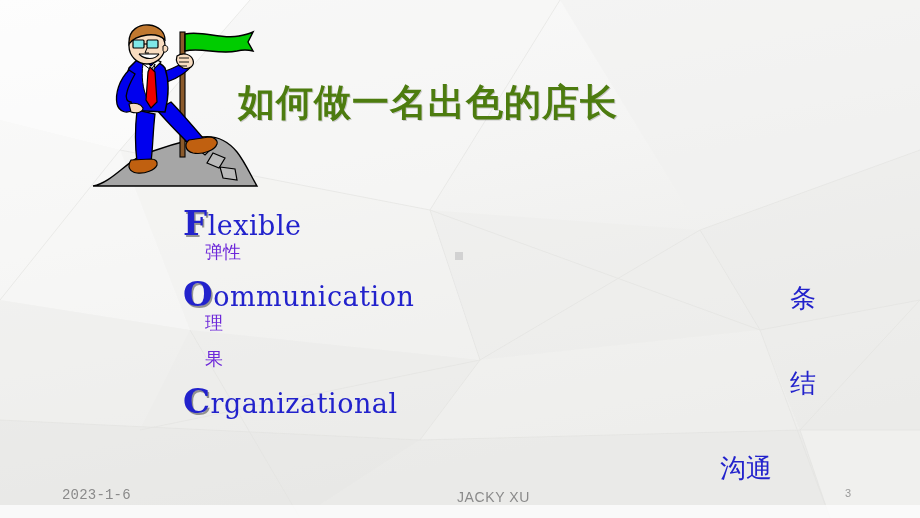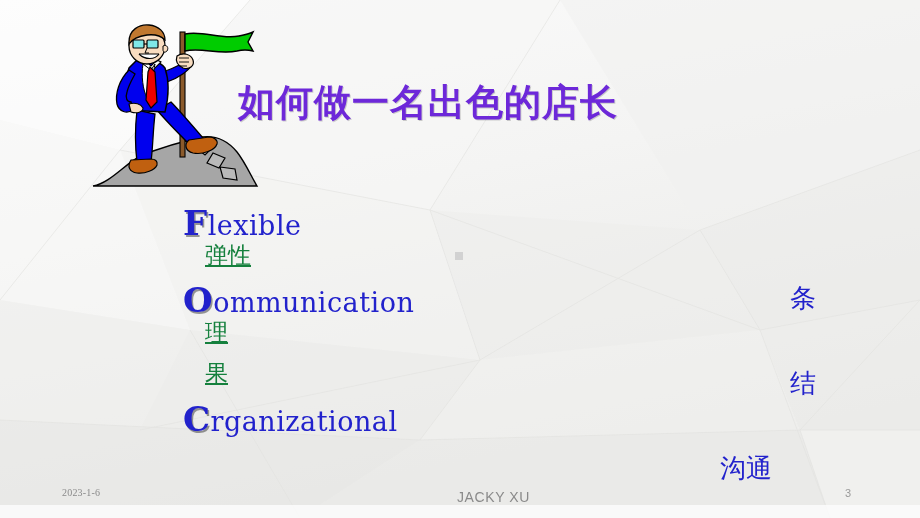--- a/index.html
+++ b/index.html
@@ -28,21 +28,21 @@
   }
 
   
   .slide-title {
     position: absolute;
     left: 238px;
     top: 78px;
     font-family: Liberation Serif, serif;
     font-size: 37px;
     font-weight: 700;
-    color: #6d28d9;
+    color: #4d7c0f;
     letter-spacing: 1px;
     white-space: nowrap;
     text-shadow: 1px 1px 0 rgba(0,0,0,0.18);
   }
 
   
   .body-list {
     position: absolute;
     left: 183px;
     top: 206px;
@@ -59,26 +59,25 @@
     white-space: nowrap;
     letter-spacing: 0.5px;
   }
   .eng-line .cap {
     font-size: 34px;
     font-weight: 700;
     text-shadow: 1.5px 1.5px 0 rgba(30,30,30,0.45);
   }
   .cn-line {
     font-family: "DejaVu Serif", serif;
-    color: #15803d;
-    font-size: 23px;
+    color: #6d28d9;
+    font-size: 18px;
     line-height: 1.15;
     padding-left: 22px;
     white-space: nowrap;
-    text-decoration: underline;
   }
 
   
   .right-col {
     position: absolute;
     left: 700px;
     top: 206px;
     width: 210px;
   }
   .right-item {
@@ -91,22 +90,22 @@
   .right-item.i0 { height: 75px; }
   .right-item.i1 { height: 85px; padding-left: 90px; }
   .right-item.i2 { height: 85px; padding-left: 90px; }
   .right-item.i3 { padding-left: 20px; }
 
   
   .footer-date {
     position: absolute;
     left: 62px;
     top: 487px;
-    font-family: Liberation Serif, serif;
-    font-size: 10px;
+    font-family: Liberation Mono, monospace;
+    font-size: 14px;
     color: #8a8a8a;
     letter-spacing: 0.2px;
   }
   .footer-author {
     position: absolute;
     left: 457px;
     top: 489px;
     font-family: "Liberation Sans", sans-serif;
     font-size: 14px;
     color: #8a8a8a;

